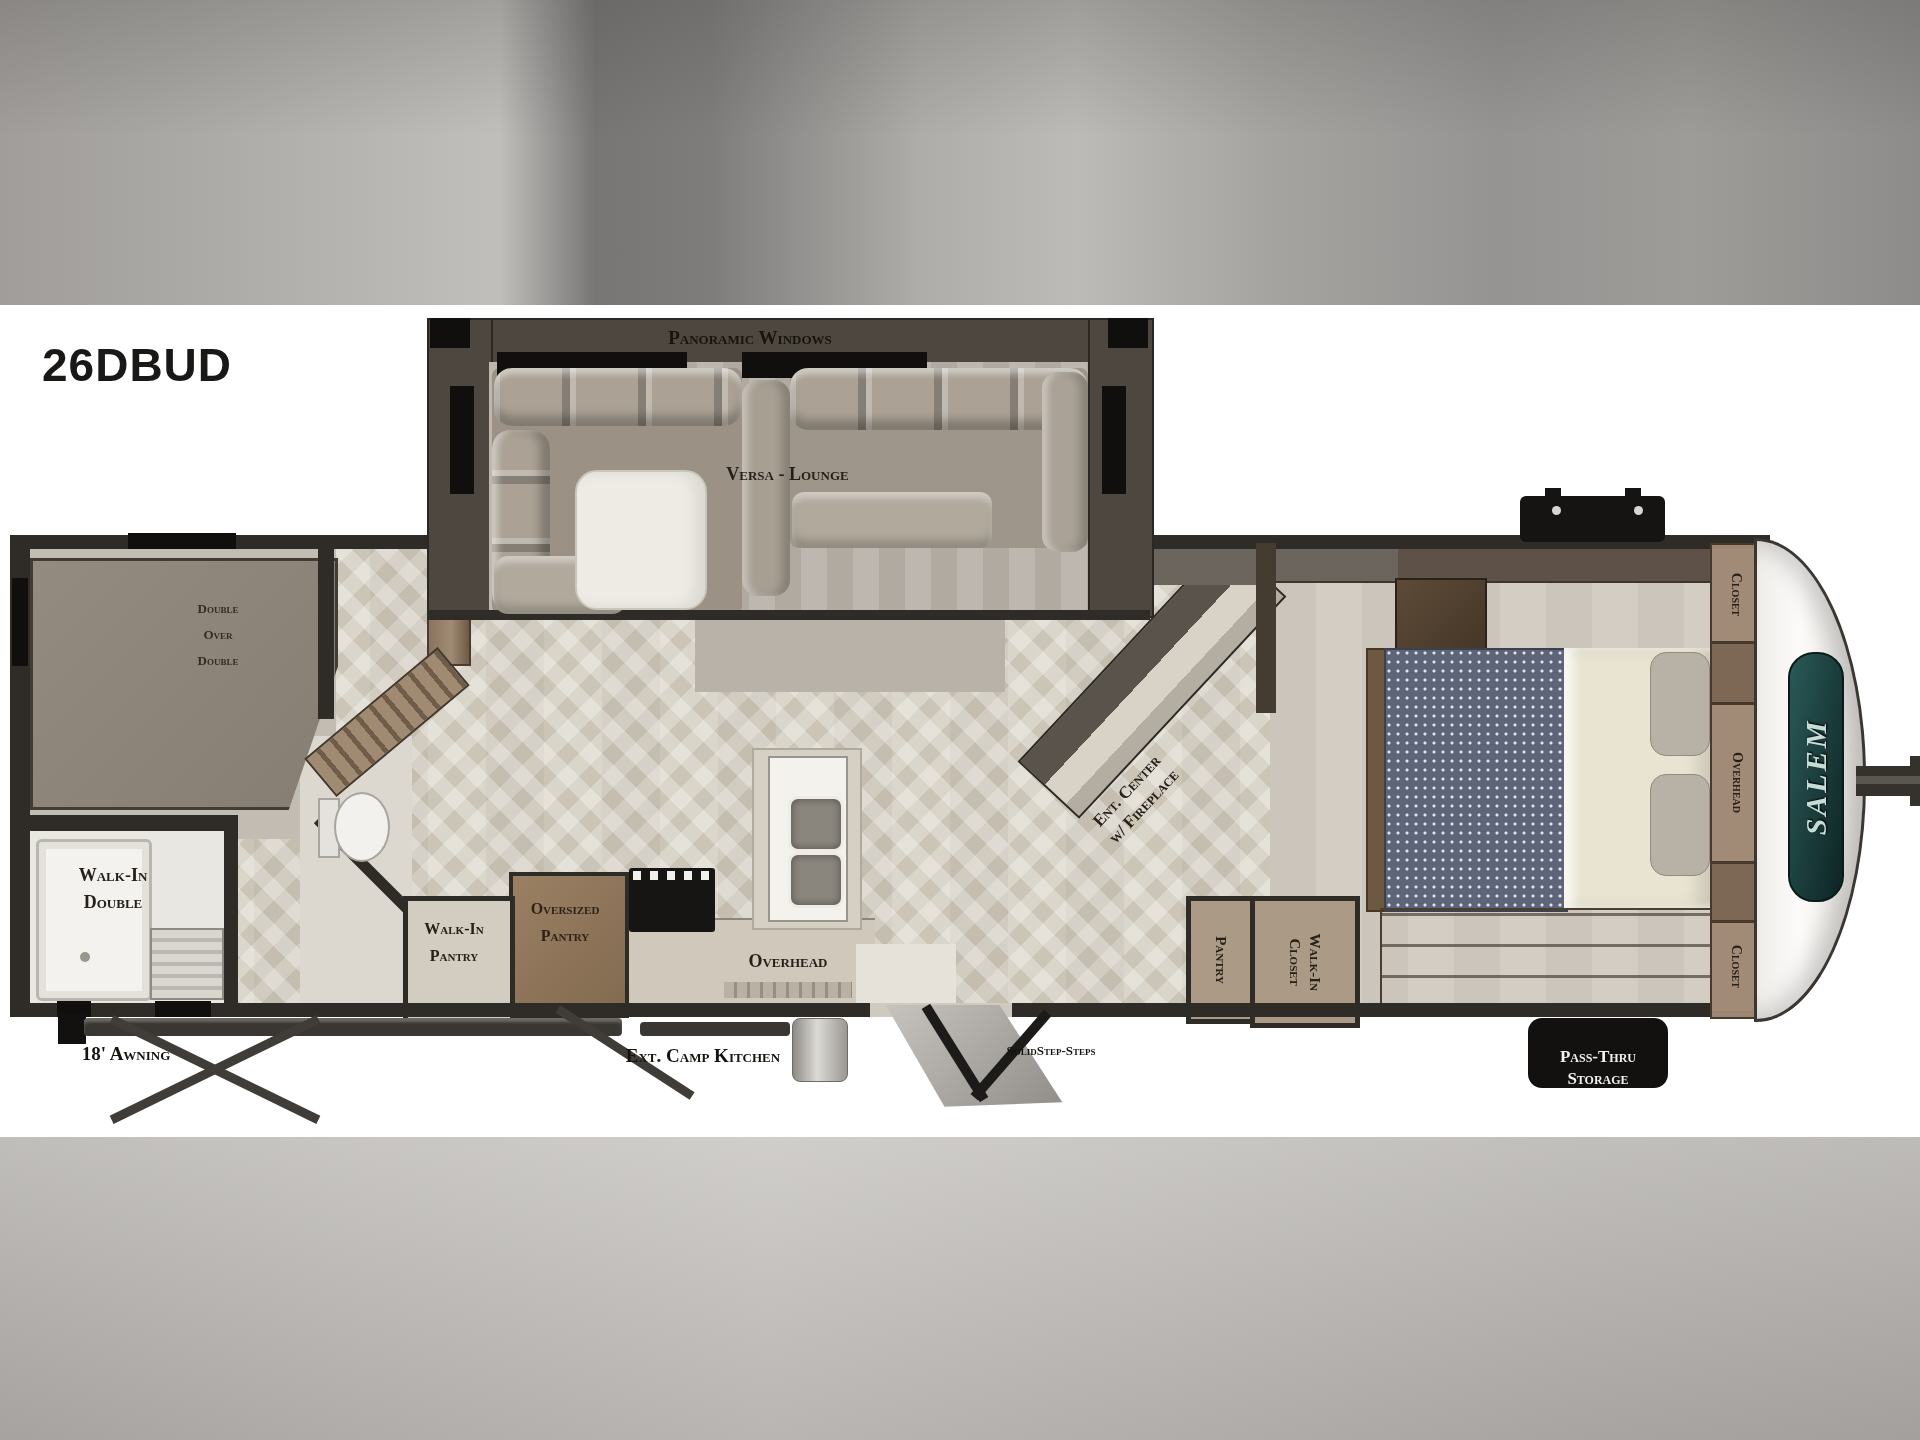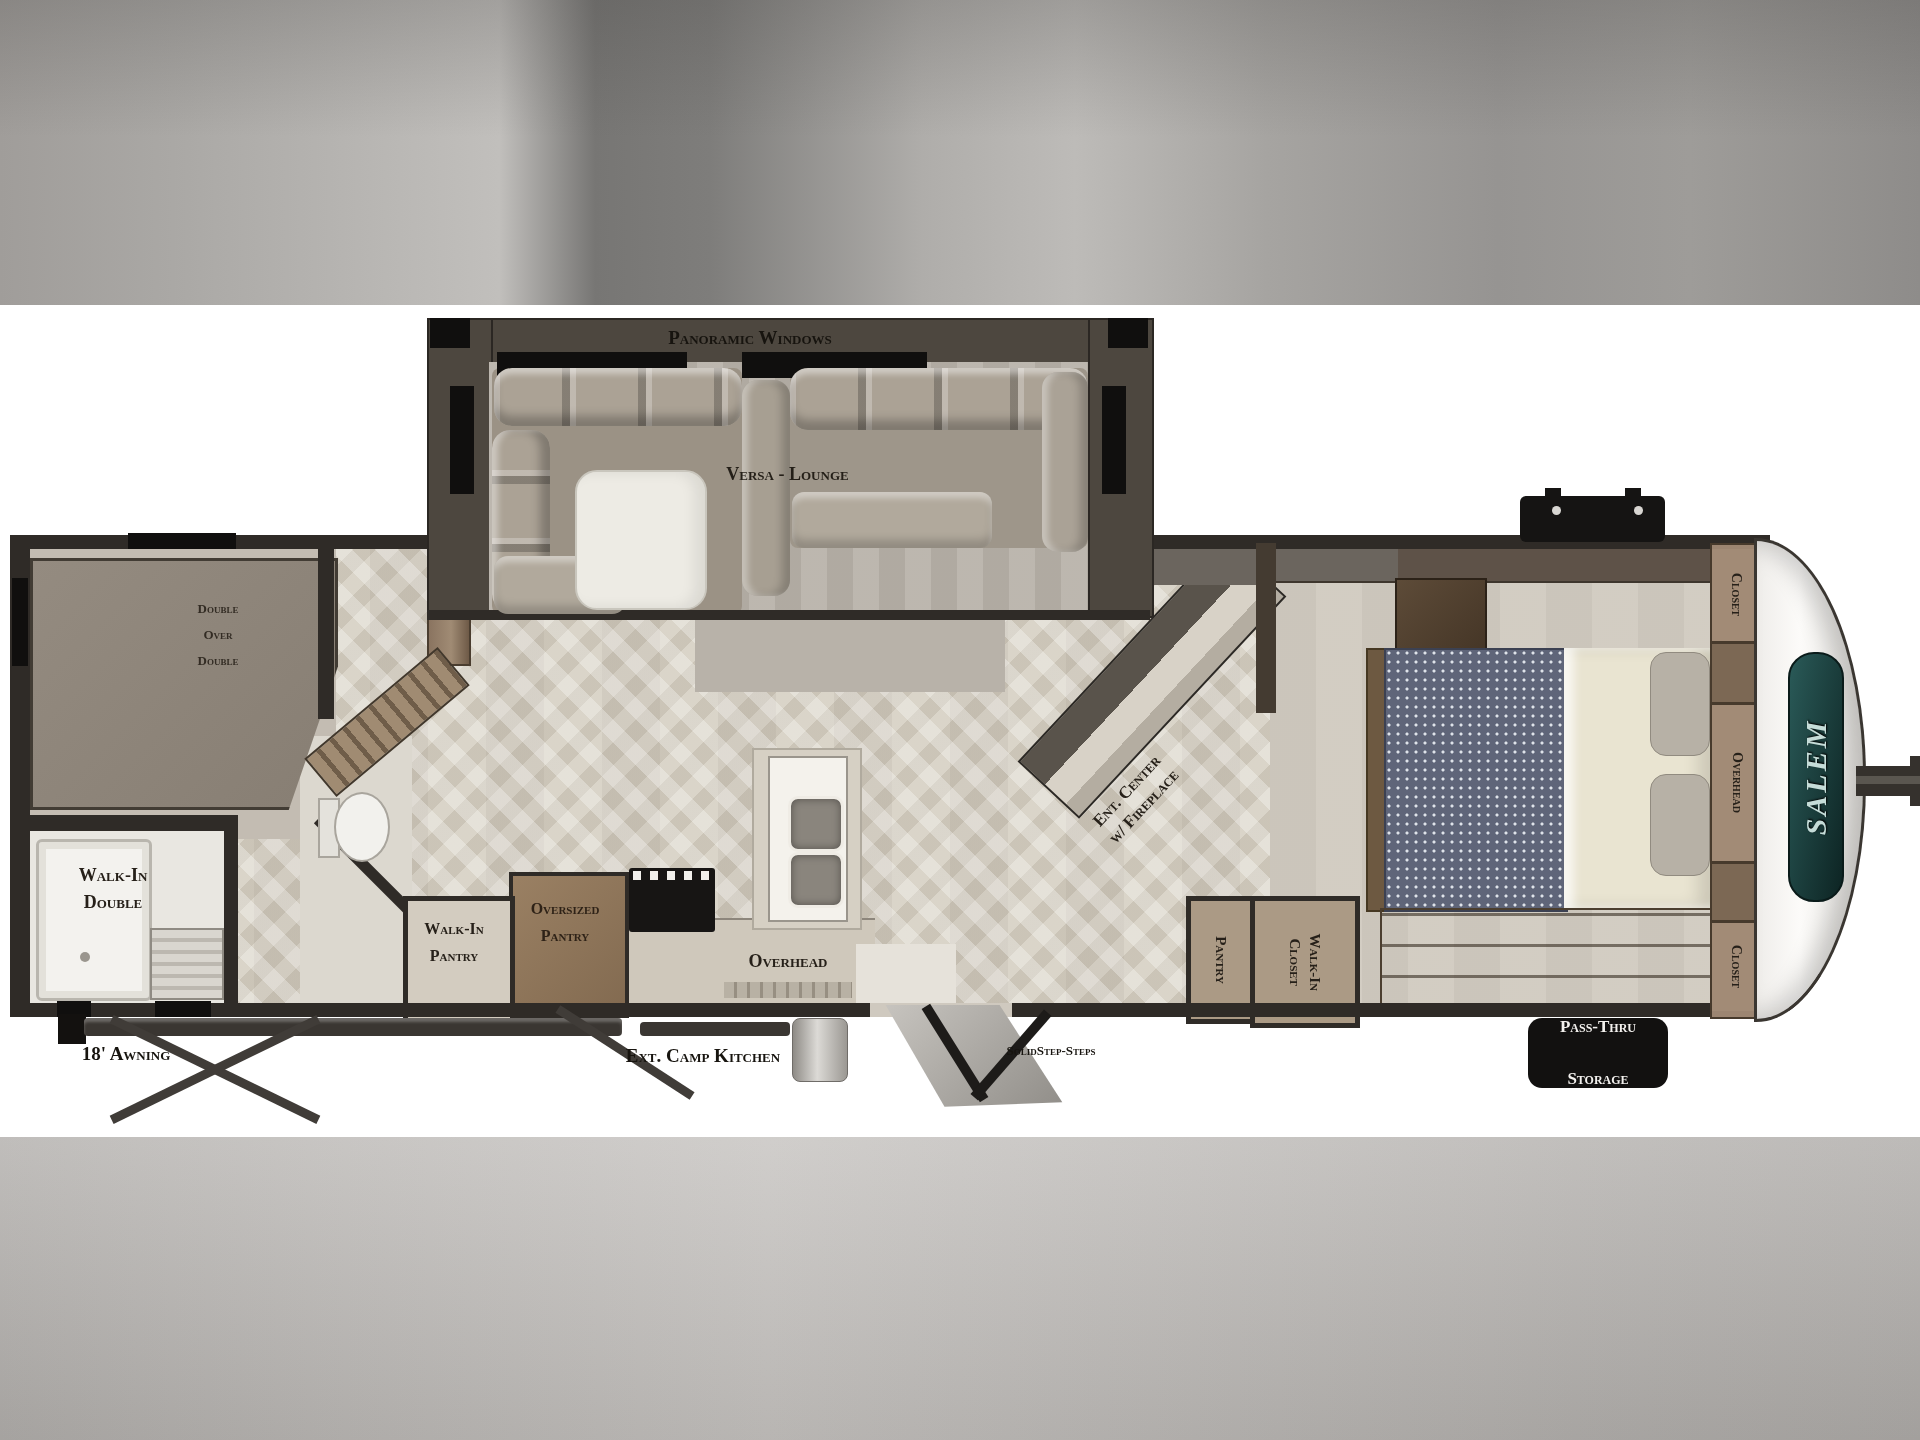--- a/index.html
+++ b/index.html
@@ -30,20 +30,21 @@
 
   <div class="abs" style="left:0;top:0;width:1920px;height:305px;
        background:linear-gradient(90deg,#a09d9a 0%,#aaa8a5 9%,#c1bfbc 26%,#777674 31%,#7e7d7b 37%,#afadaa 48%,#bdbbb8 56%,#a6a4a1 66%,#969492 78%,#9e9c99 88%,#8e8c8a 100%);"></div>
   <div class="abs" style="left:0;top:0;width:1920px;height:305px;
        background:linear-gradient(180deg,rgba(70,68,66,.25),rgba(0,0,0,0) 45%);"></div>
   <div class="abs" style="left:0;top:1137px;width:1920px;height:303px;
        background:linear-gradient(90deg,#b2afac 0%,#bcb9b6 18%,#c6c3c0 40%,#bebbb8 60%,#b4b1ae 82%,#aFACA9 100%);"></div>
   <div class="abs" style="left:0;top:1137px;width:1920px;height:303px;
        background:linear-gradient(180deg,rgba(255,255,255,.18),rgba(0,0,0,.07));"></div>
 
+  <div class="abs" style="left:42px;top:338px;width:260px;height:60px;font-size:46px;font-weight:600;letter-spacing:1px;color:#191817;">26DBUD</div>
 
   <div class="abs herring" style="left:22px;top:543px;width:1748px;height:468px;z-index:1;"></div>
   <div class="abs" style="left:30px;top:549px;width:306px;height:290px;background:#c3bcb2;z-index:1;"></div>
   <div class="abs" style="left:300px;top:736px;width:112px;height:267px;background:#dcd8cf;z-index:1;"></div>
   <div class="abs" style="left:1270px;top:549px;width:500px;height:454px;background:#d0cabf;
        background-image:repeating-linear-gradient(90deg,rgba(0,0,0,.025) 0 46px,rgba(255,255,255,.06) 46px 92px);z-index:1;"></div>
 
   <div class="abs wall" style="left:14px;top:535px;width:1756px;height:14px;z-index:4;"></div>
   <div class="abs wall" style="left:14px;top:1003px;width:1756px;height:14px;z-index:4;"></div>
   <div class="abs wall" style="left:10px;top:535px;width:20px;height:482px;z-index:4;"></div>
@@ -207,21 +208,21 @@
   <div class="abs flex" style="left:1788px;top:652px;width:52px;height:246px;z-index:7;
        background:linear-gradient(100deg,#2a5a58,#0d2423);border:2px solid #0a1b1a;border-radius:26px;">
     <span style="transform:rotate(-90deg);font-family:'Liberation Serif',serif;font-style:italic;font-weight:700;
                  font-size:30px;letter-spacing:3px;color:#c5dcd8;text-shadow:1px 1px 2px #000;">SALEM</span>
   </div>
   <div class="abs" style="left:1856px;top:766px;width:64px;height:30px;background:#35312d;z-index:6;"></div>
   <div class="abs" style="left:1856px;top:776px;width:64px;height:8px;background:#5a5650;z-index:7;"></div>
   <div class="abs" style="left:1910px;top:756px;width:10px;height:50px;background:#35312d;z-index:6;"></div>
 
   <div class="abs lbl" style="left:1528px;top:1018px;width:140px;height:70px;z-index:8;
-       background:#121110;border-radius:14px;color:#f3f1ee;font-size:17px;display:flex;flex-direction:column;align-items:center;justify-content:space-between;">
+       background:#121110;border-radius:14px;color:#f3f1ee;font-size:17px;display:flex;flex-direction:column;align-items:center;justify-content:flex-end;">
     <div>Pass-Thru</div>
     <div style="margin-top:3px;">Storage</div>
   </div>
 
   <div class="abs" style="left:58px;top:1014px;width:28px;height:30px;background:#13110f;z-index:7;"></div>
   <div class="abs" style="left:84px;top:1018px;width:538px;height:18px;background:#3a3632;border-radius:4px;z-index:7;
        box-shadow:inset 0 4px 3px rgba(255,255,255,.25);"></div>
   <div class="abs" style="left:640px;top:1022px;width:150px;height:14px;background:#3a3632;border-radius:4px;z-index:7;"></div>
   <div class="abs" style="left:100px;top:1065px;width:230px;height:9px;background:#403c38;z-index:7;transform:rotate(26deg);"></div>
   <div class="abs" style="left:100px;top:1065px;width:230px;height:9px;background:#403c38;z-index:7;transform:rotate(-26deg);"></div>

